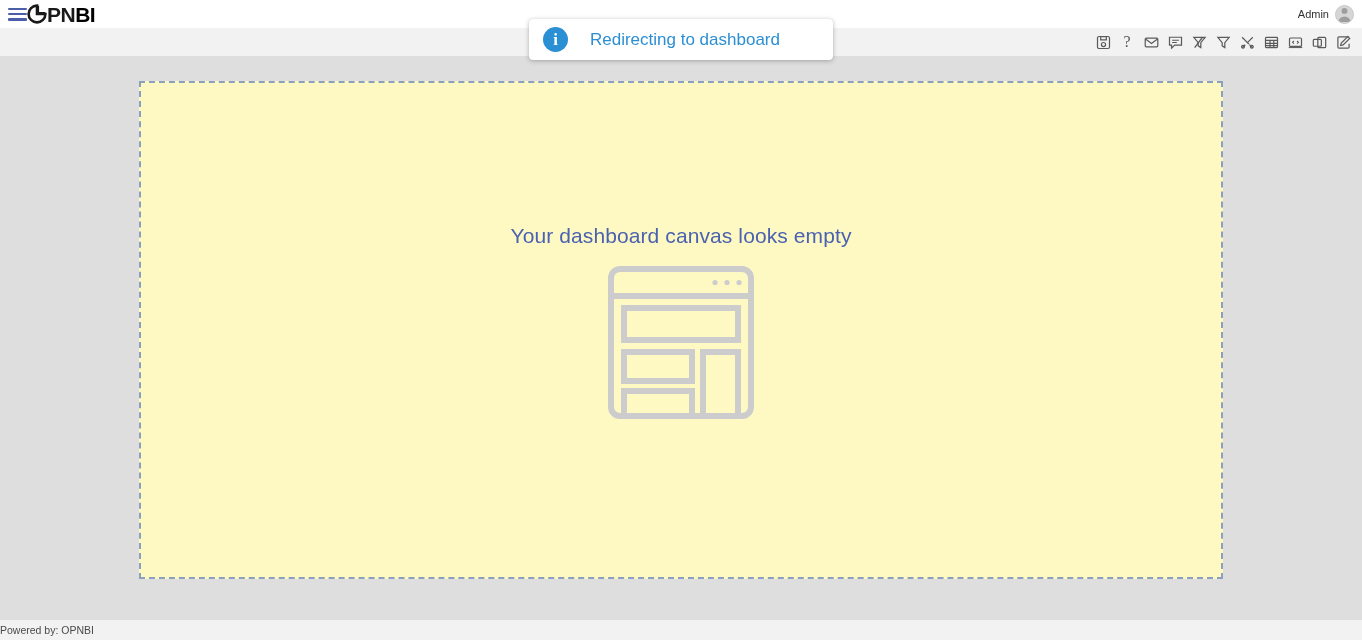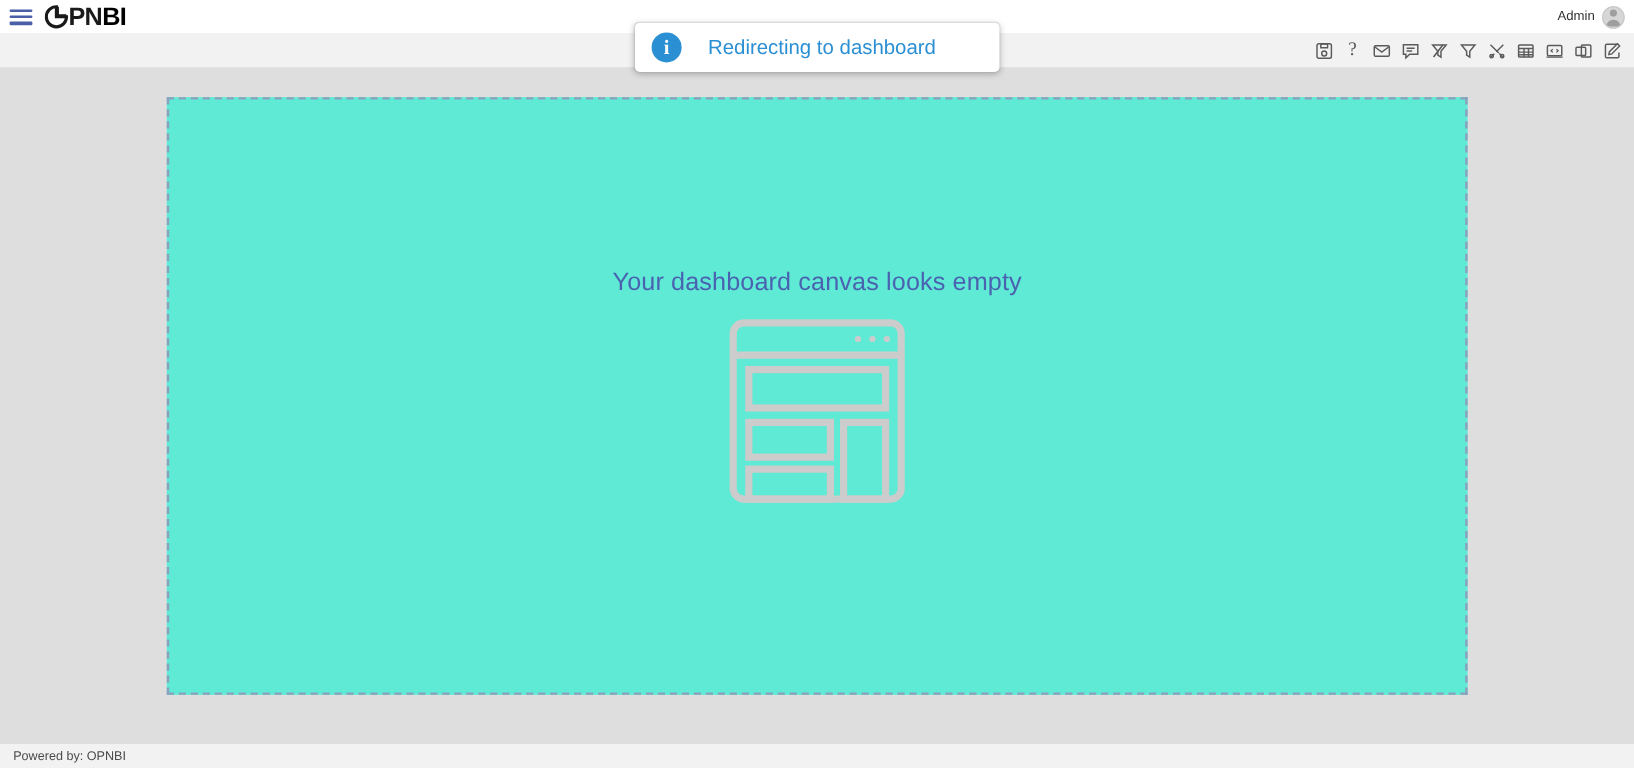--- a/index.html
+++ b/index.html
@@ -26,21 +26,21 @@
     width: 1362px;
     height: 28px;
     background: #ffffff;
     display: flex;
     align-items: center;
   }
 
   .brand-zone {
     display: flex;
     align-items: center;
-    gap: 10px;
+    gap: 0;
     padding-left: 8px;
   }
 
   .hamburger {
     width: 19px;
     height: 15px;
     display: flex;
     flex-direction: column;
     justify-content: space-between;
     padding: 1px 0;
@@ -181,21 +181,21 @@
     color: #2b8fd4;
   }
 
   
   .canvas {
     position: absolute;
     top: 81px;
     left: 139px;
     width: 1084px;
     height: 498px;
-    background: #5eead4;
+    background: #fef9c3;
     border: 2px dashed #8ba0bd;
     display: flex;
     flex-direction: column;
     align-items: center;
     justify-content: center;
   }
 
   .empty-title {
     font-size: 21px;
     color: #4a62b0;
@@ -214,21 +214,20 @@
 
   
   .footer {
     position: absolute;
     bottom: 0; left: 0;
     width: 1362px;
     height: 20px;
     background: #f2f2f2;
     display: flex;
     align-items: center;
-    padding-left: 11px;
   }
   .footer-text {
     font-size: 10.5px;
     color: #4a4a4a;
   }
 </style>
 </head>
 <body>
 
 <div id="app">

